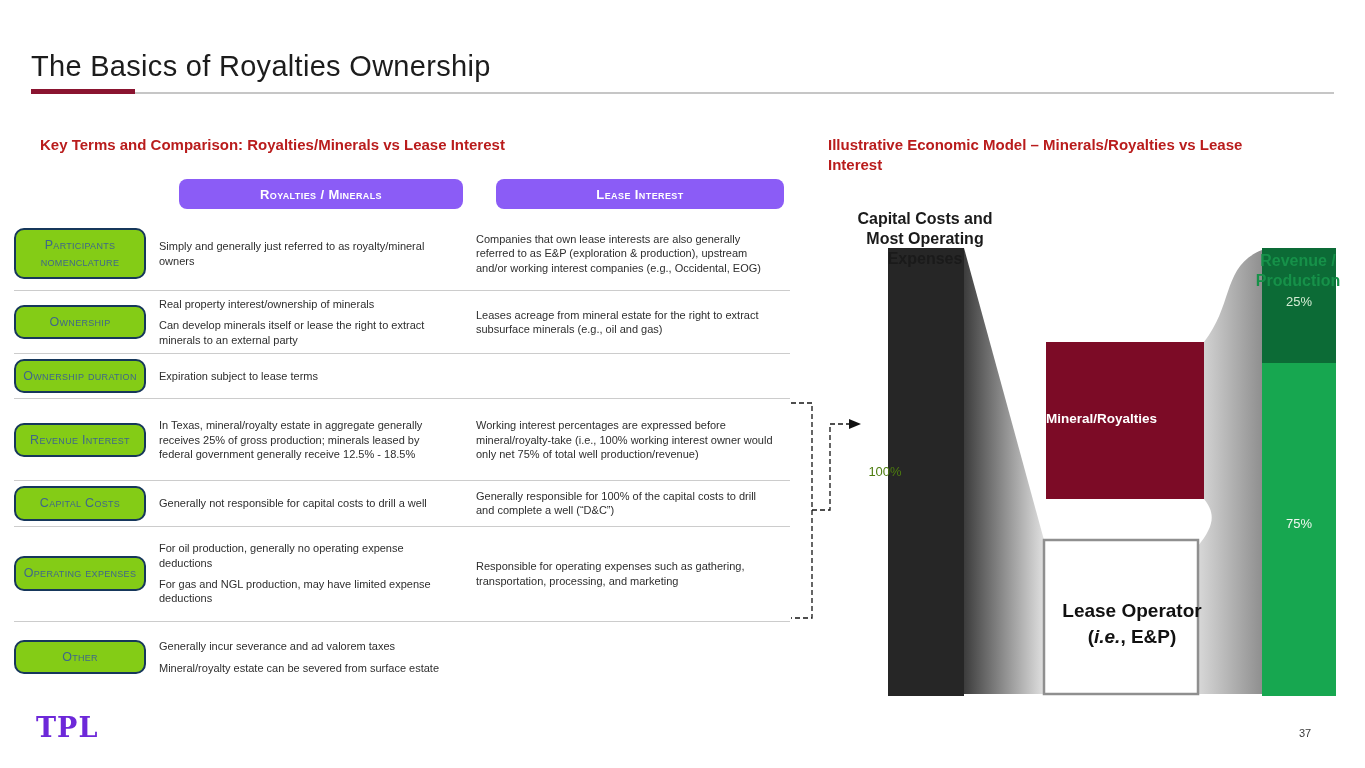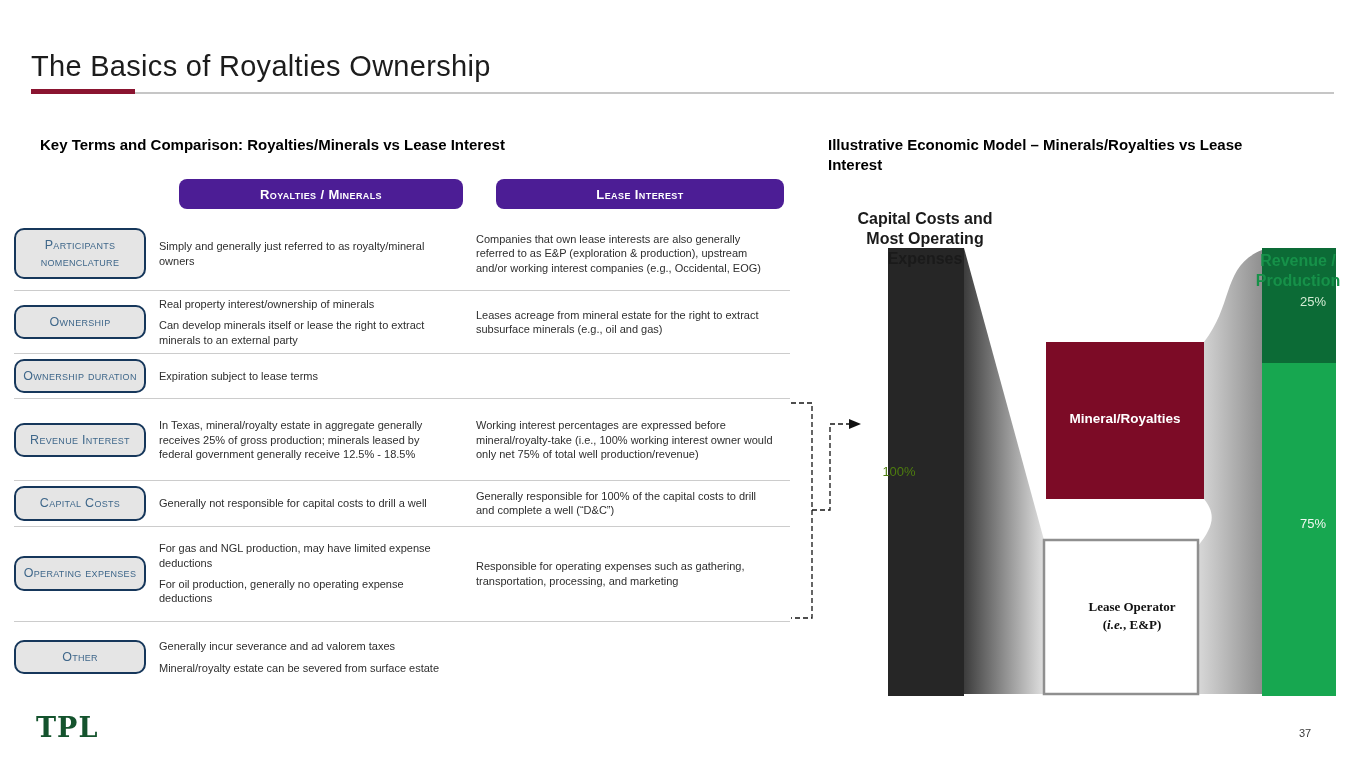--- a/index.html
+++ b/index.html
@@ -7,57 +7,57 @@
     width:1365px;height:768px;position:relative;overflow:hidden;
     background:#ffffff;font-family:"Liberation Sans", sans-serif;
     -webkit-font-smoothing:antialiased;
   }
   
   .title{position:absolute;left:31px;top:50px;font-size:29px;font-weight:500;
     color:#1c1c1c;letter-spacing:.3px;}
   .title-rule{position:absolute;left:31px;top:92px;width:1303px;height:1.5px;background:#c6c6c6;}
   .title-rule-accent{position:absolute;left:31px;top:89px;width:104px;height:5px;background:#8A1430;}
   
-  .sec-heading{position:absolute;font-size:15px;font-weight:700;color:#000000;line-height:1.35;}
+  .sec-heading{position:absolute;font-size:15px;font-weight:700;color:#b91c1c;line-height:1.35;}
   .sec-heading.left{left:40px;top:135px;width:640px;}
   .sec-heading.right{left:828px;top:135px;width:430px;}
   
   .table{position:absolute;left:14px;top:179px;width:776px;}
   .t-head,.t-row{display:grid;grid-template-columns:132px 312px 316px;column-gap:5px;}
   .t-head{margin-bottom:8px;}
-  .capsule{background:#4c1d95;color:#ffffff;border-radius:8px;height:30px;
+  .capsule{background:#8b5cf6;color:#ffffff;border-radius:8px;height:30px;
     display:flex;align-items:center;justify-content:center;
     font-weight:700;font-size:13px;font-variant:small-caps;letter-spacing:.4px;margin-left:28px;}
   .t-row{align-items:center;border-bottom:1px solid #cccccc;padding:5px 0;box-sizing:border-box;}
   .r1{min-height:74px}.r2{min-height:63px}.r3{min-height:44px}.r4{min-height:82px}
   .r5{min-height:42px}.r6{min-height:95px}.r7{min-height:71px;border-bottom:none;}
   .lbl-wrap{display:flex;align-items:center;justify-content:center;}
   .lbl{box-sizing:border-box;width:100%;border:2px solid #16375B;border-radius:10px;
     padding:7px 4px;text-align:center;color:#3F678A;font-size:12.5px;font-weight:500;
-    font-variant:small-caps;letter-spacing:.3px;line-height:1.3;background:#e5e5e5;}
+    font-variant:small-caps;letter-spacing:.3px;line-height:1.3;background:#84cc16;}
   .cell{font-size:11px;line-height:1.3;color:#2e2e2e;padding:0 10px 0 8px;}
   .cell p{margin:0;}
   .cell p + p{margin-top:7px;}
   
   .overlay{position:absolute;left:0;top:0;width:1365px;height:768px;}
   .dash{fill:none;stroke:#151515;stroke-width:1.3;stroke-dasharray:5 3;}
   .dlabel{position:absolute;text-align:center;font-weight:700;font-size:16px;line-height:1.25;}
   .cost-label{left:846px;top:209px;width:158px;color:#1a1a1a;}
   .rev-label{left:1248px;top:209px;width:100px;color:#169149;margin-top:42px;}
-  .bar-val{position:absolute;text-align:center;font-size:13px;padding-left:14px;}
+  .bar-val{position:absolute;text-align:center;font-size:13px;}
   .v100{left:841px;top:464px;width:88px;color:#4d7c0f;}
   .v25{left:1262px;top:294px;width:74px;color:#d4ecd4;}
   .v75{left:1262px;top:516px;width:74px;color:#f0f8f0;}
-  .mineral-label{position:absolute;left:1046px;top:411px;width:158px;text-align:center;
+  .mineral-label{position:absolute;left:1046px;top:411px;width:158px;
     color:#ffffff;font-weight:700;font-size:13.5px;}
   .lease-label{position:absolute;left:1044px;top:598px;width:176px;text-align:center;
-    font-weight:700;font-size:13px;color:#111;line-height:1.35;font-family:Liberation Serif, serif;}
+    font-weight:700;font-size:19px;color:#111;line-height:1.35;}
   
   .logo{position:absolute;left:36px;top:712px;font-family:"DejaVu Serif", serif;
-    font-weight:800;font-size:27px;letter-spacing:1px;color:#14532d;}
+    font-weight:800;font-size:27px;letter-spacing:1px;color:#6d28d9;}
   .page-num{position:absolute;left:1290px;top:727px;width:30px;text-align:center;
     font-size:11px;color:#3a3a3a;}
 </style>
 </head>
 <body>
 
 <div>
 
   <div class="title">The Basics of Royalties Ownership</div>
   <div class="title-rule"></div>
@@ -129,22 +129,22 @@
       <div class="cell">
         <p>Generally responsible for 100% of the capital costs to drill and complete a well (“D&amp;C”)</p>
       </div>
     </div>
 
     <div class="t-row r6">
       <div class="lbl-wrap">
           <div class="lbl">Operating expenses</div>
         </div>
       <div class="cell">
+        <p>For oil production, generally no operating expense deductions</p>
         <p>For gas and NGL production, may have limited expense deductions</p>
-        <p>For oil production, generally no operating expense deductions</p>
       </div>
       <div class="cell">
         <p>Responsible for operating expenses such as gathering, transportation, processing, and marketing</p>
       </div>
     </div>
 
     <div class="t-row r7">
       <div class="lbl-wrap">
           <div class="lbl">Other</div>
         </div>

